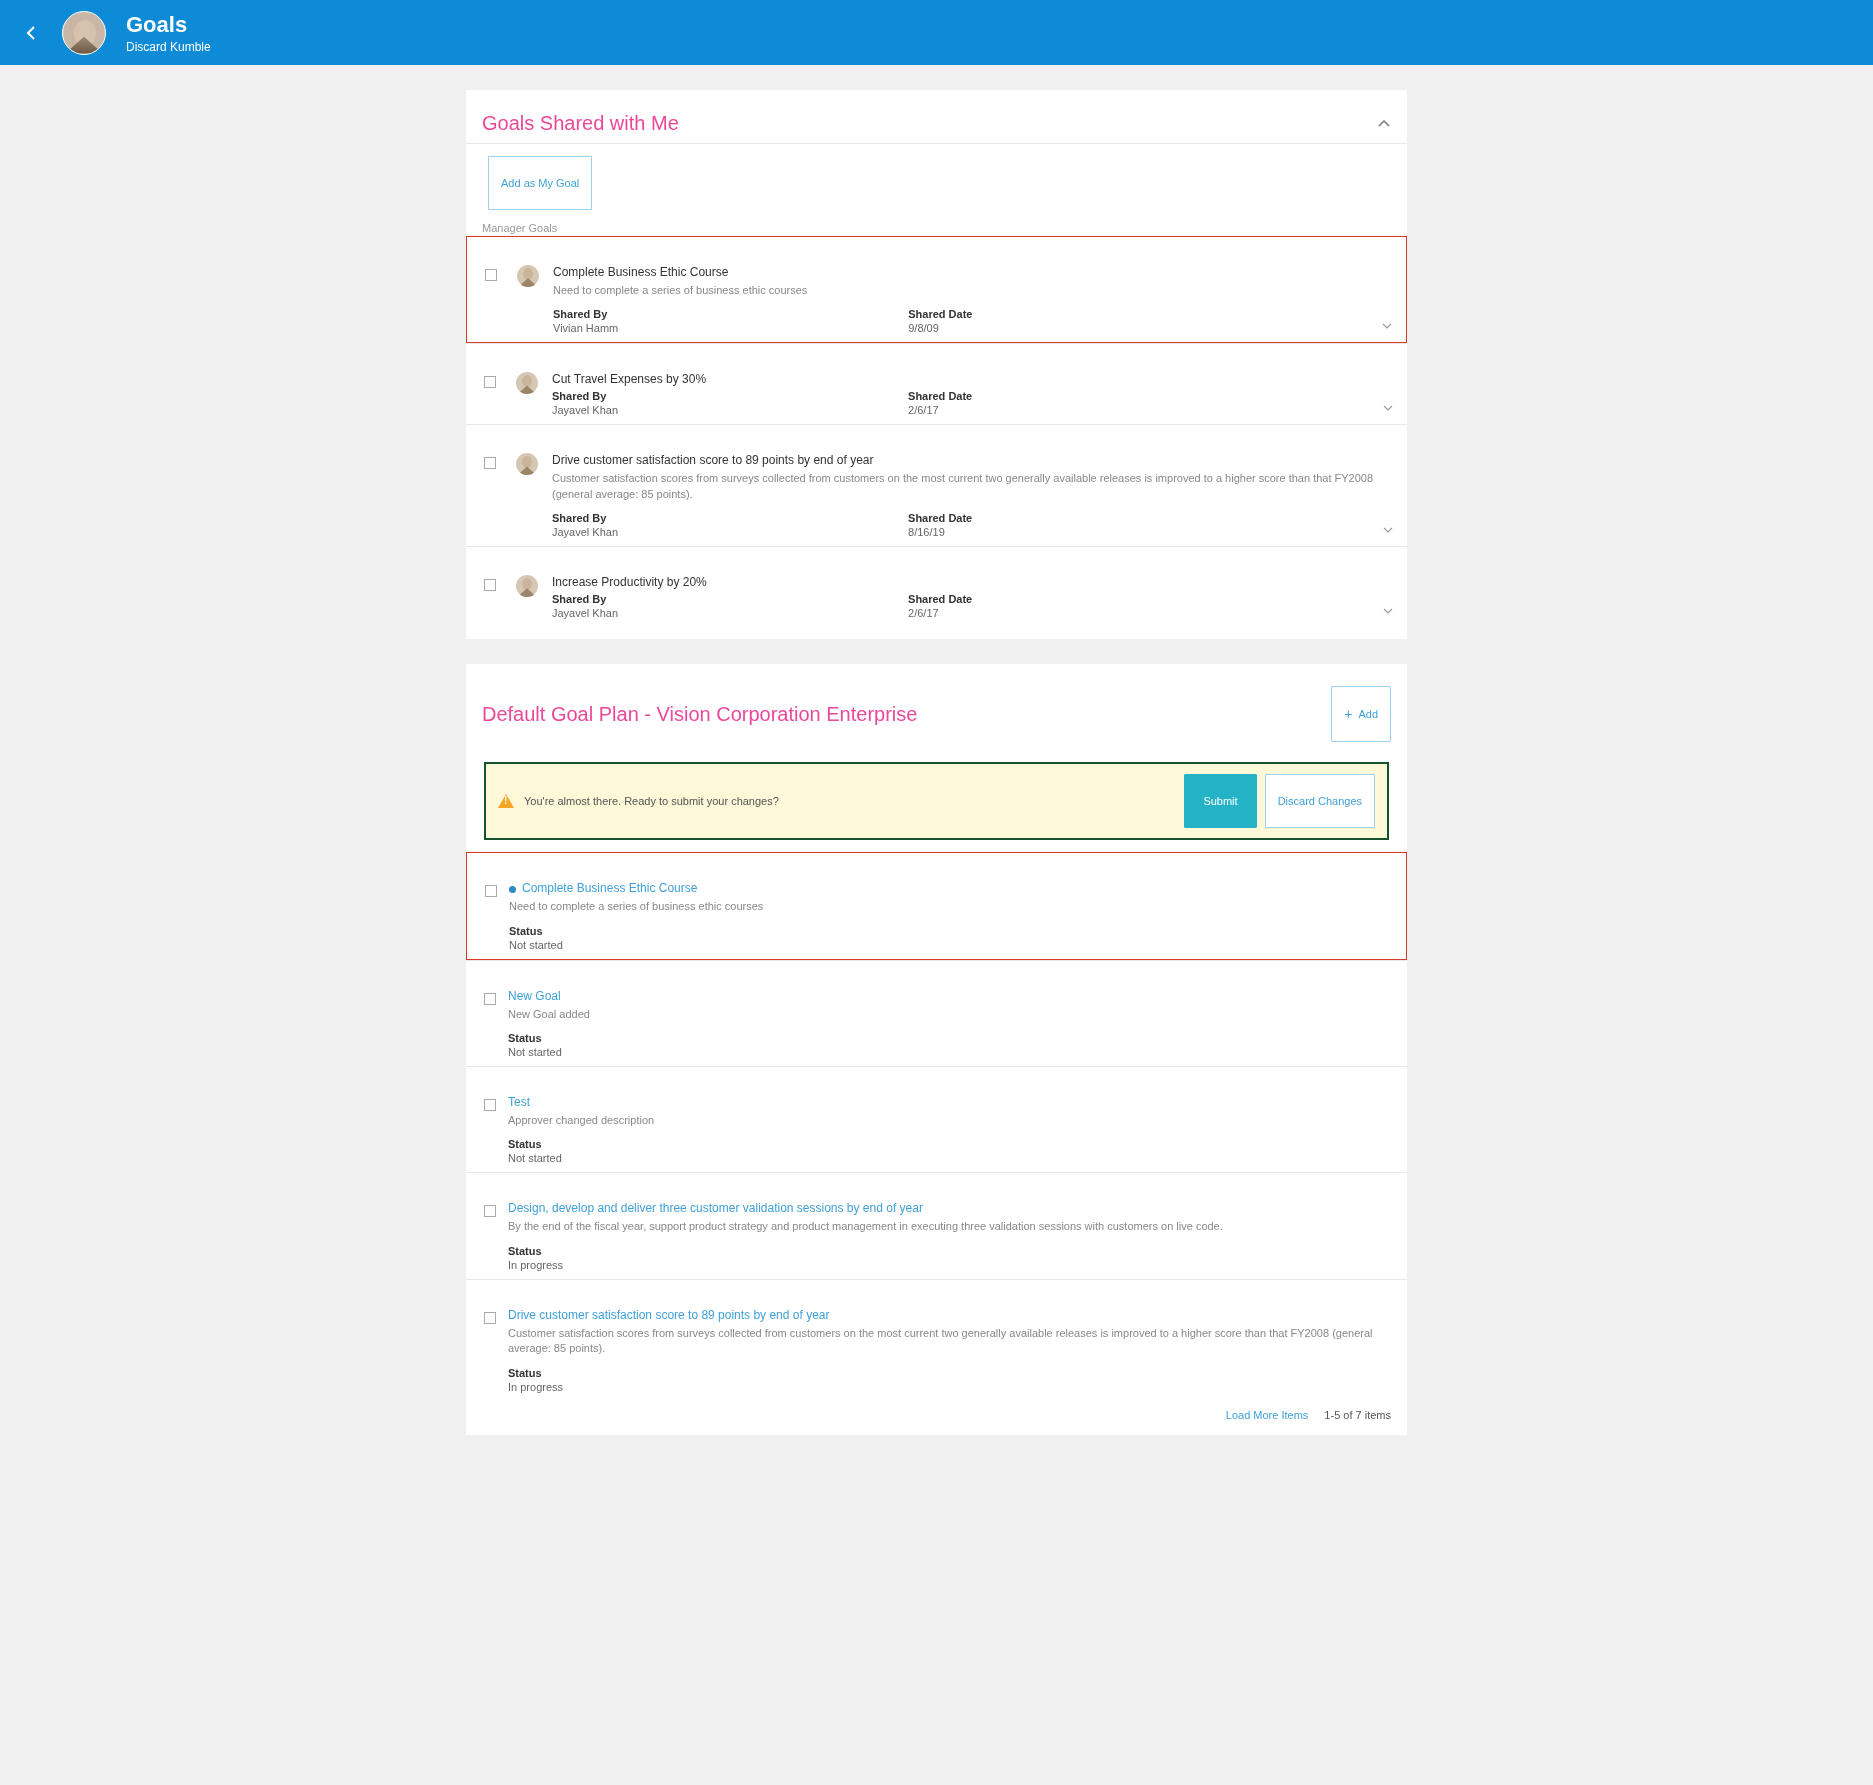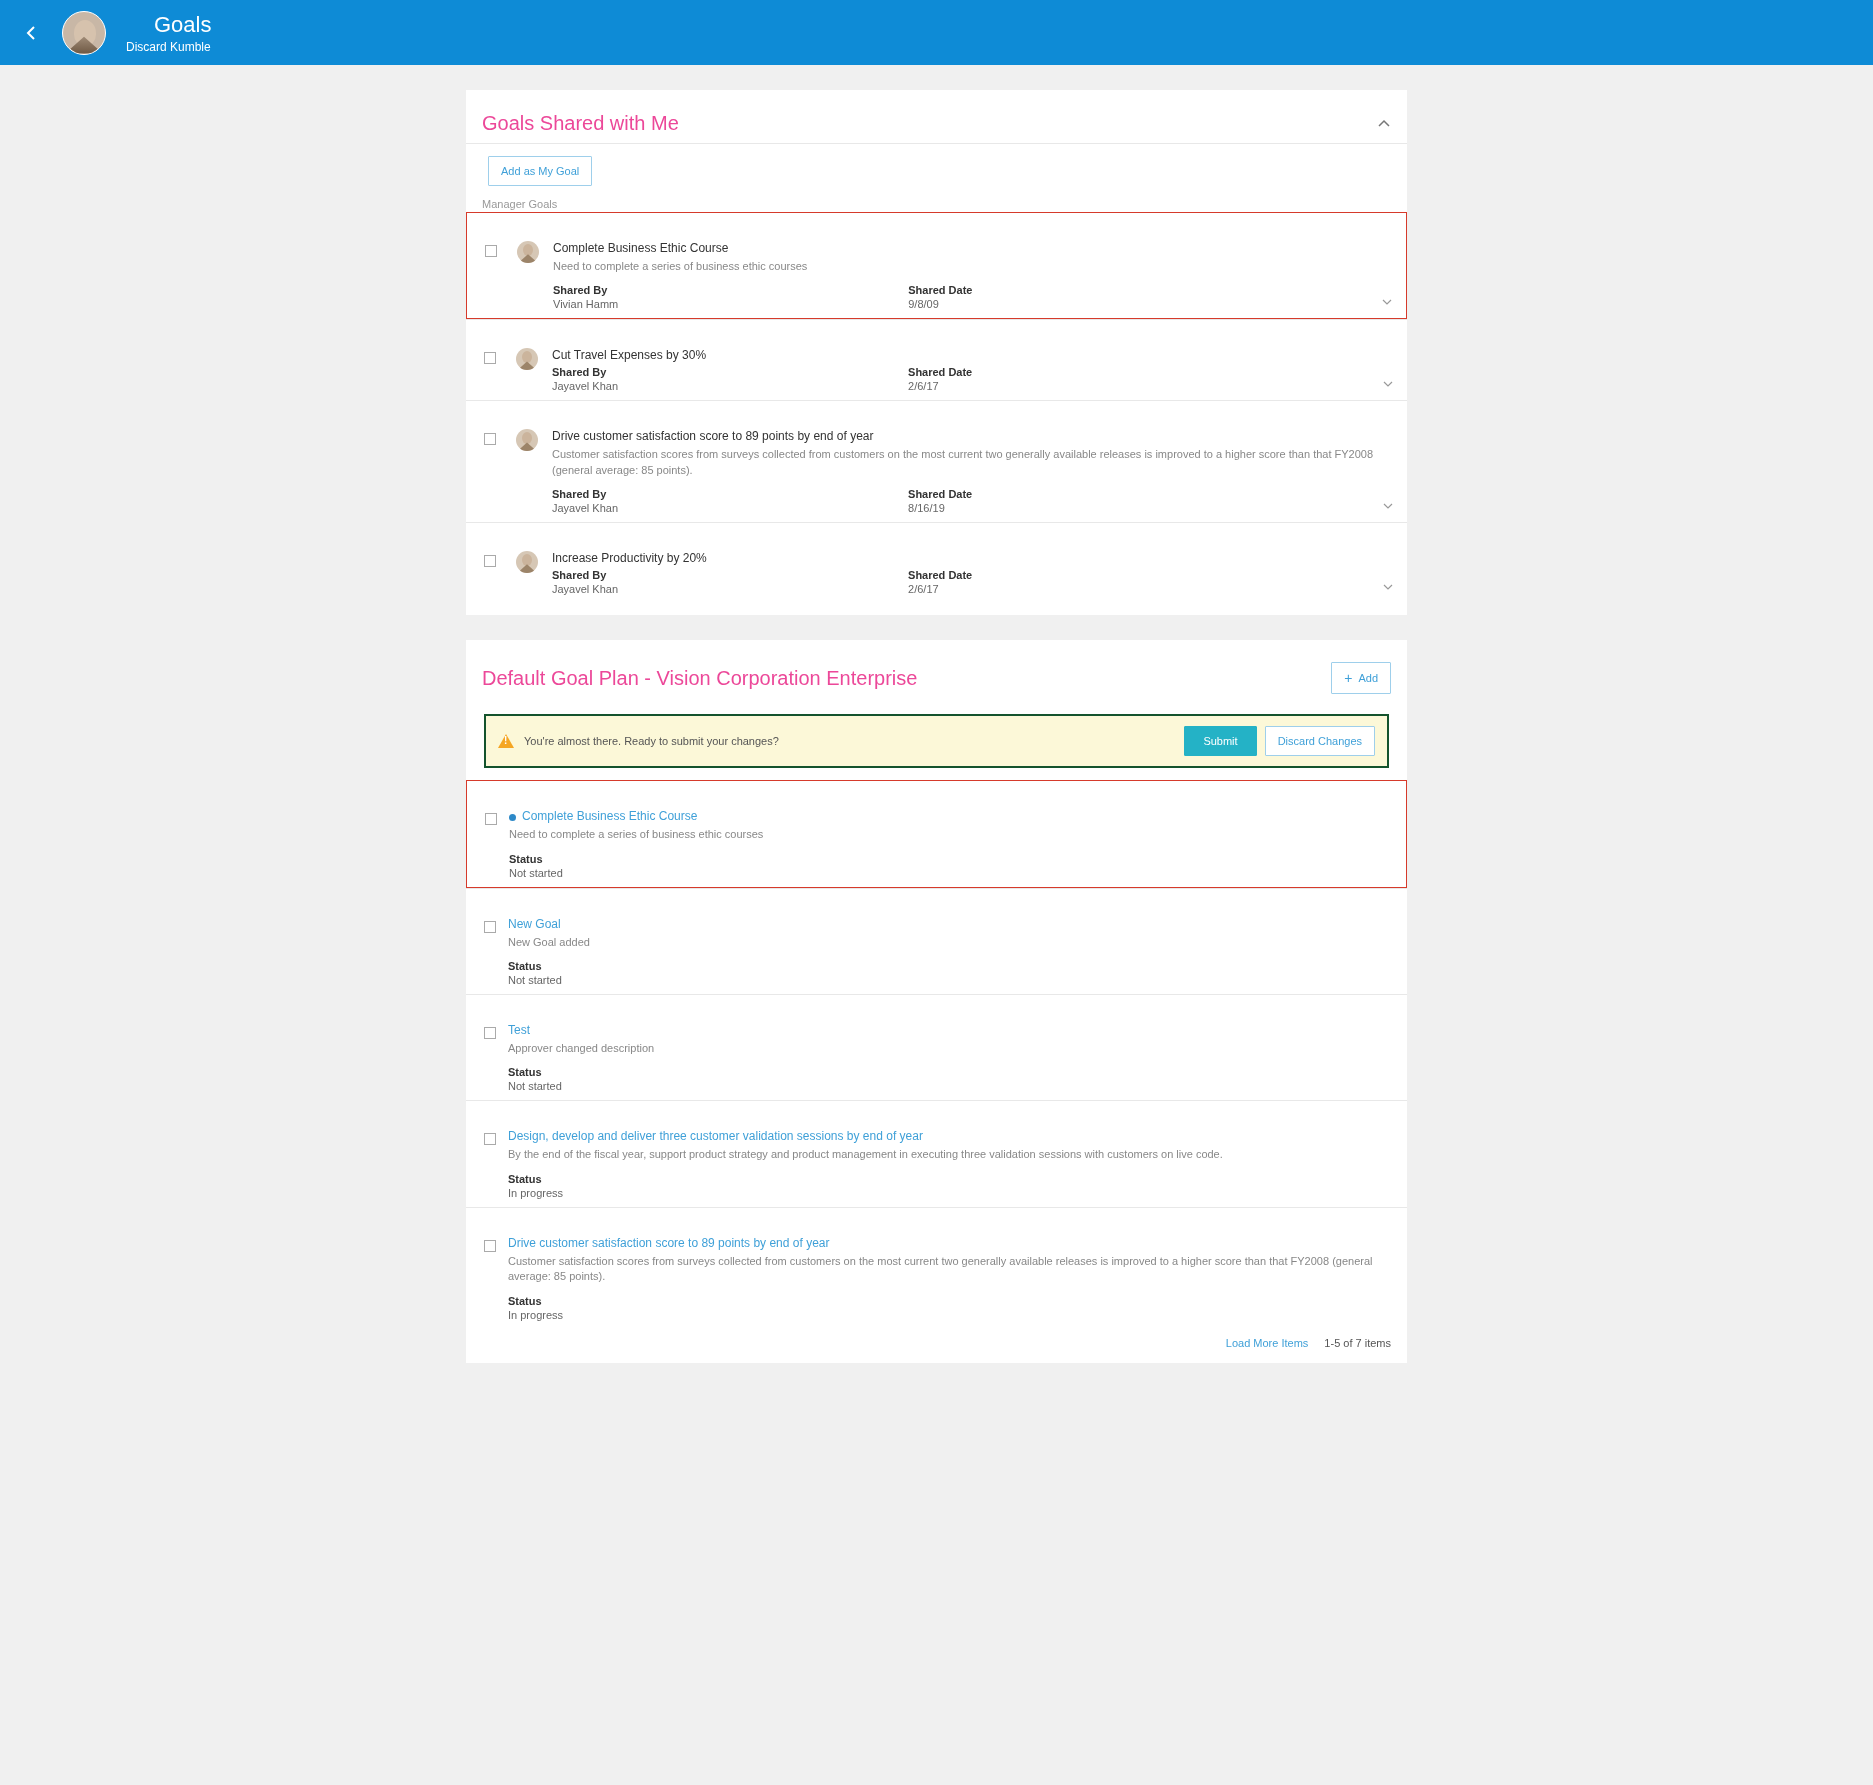--- a/index.html
+++ b/index.html
@@ -37,21 +37,21 @@
   background: linear-gradient(180deg,#a99581 50%,#6e5843 100%);
   clip-path: polygon(50% 60%, 95% 100%, 5% 100%);
 }
 .avatar-lg::before {
   content:""; position:absolute;
   width: 22px; height:26px; background:#d6c2ad;
   border-radius:50% 50% 45% 45%;
   top:8px; left:11px;
 }
 .header-text { margin-left: 20px; display:flex; flex-direction:column; }
-.header-title { font-size: 22px; font-weight: 400; margin-left: 28px; }
+.header-title { font-size: 22px; font-weight: 700; }
 .header-sub { font-size: 12px; margin-top:2px; }
 
 .canvas { max-width: 941px; margin: 0 auto; }
 
 .panel {
   background: #fff;
   margin-top: 25px;
   padding-bottom: 12px;
 }
 .panel-header {
@@ -59,21 +59,21 @@
   display: flex; justify-content: space-between; align-items:center;
   border-bottom: 1px solid #e8e8e8;
 }
 .panel-title { color: #ec4899; font-size: 20px; font-weight: 400; }
 .collapse-chevron { width:14px; height:14px; }
 .collapse-chevron svg { stroke:#777; }
 
 .btn {
   display: inline-flex; align-items: center; justify-content:center;
   border: 1px solid #9ecfeb; color:#3fa0d8; background:#fff;
-  padding: 8px 12px; font-size: 11px; cursor:pointer;
+  padding: 20px 12px; font-size: 11px; cursor:pointer;
   border-radius: 1px;
 }
 .btn-teal { background:#24b2c6; color:#fff; border-color:#24b2c6; padding:4px 18px; }
 
 .section-toolbar { padding: 12px 16px 6px 22px; }
 .section-label { font-size:11px; color:#999; padding: 6px 16px 2px 16px; }
 
 .row {
   display:flex; align-items:flex-start;
   padding: 28px 12px 8px 12px;

